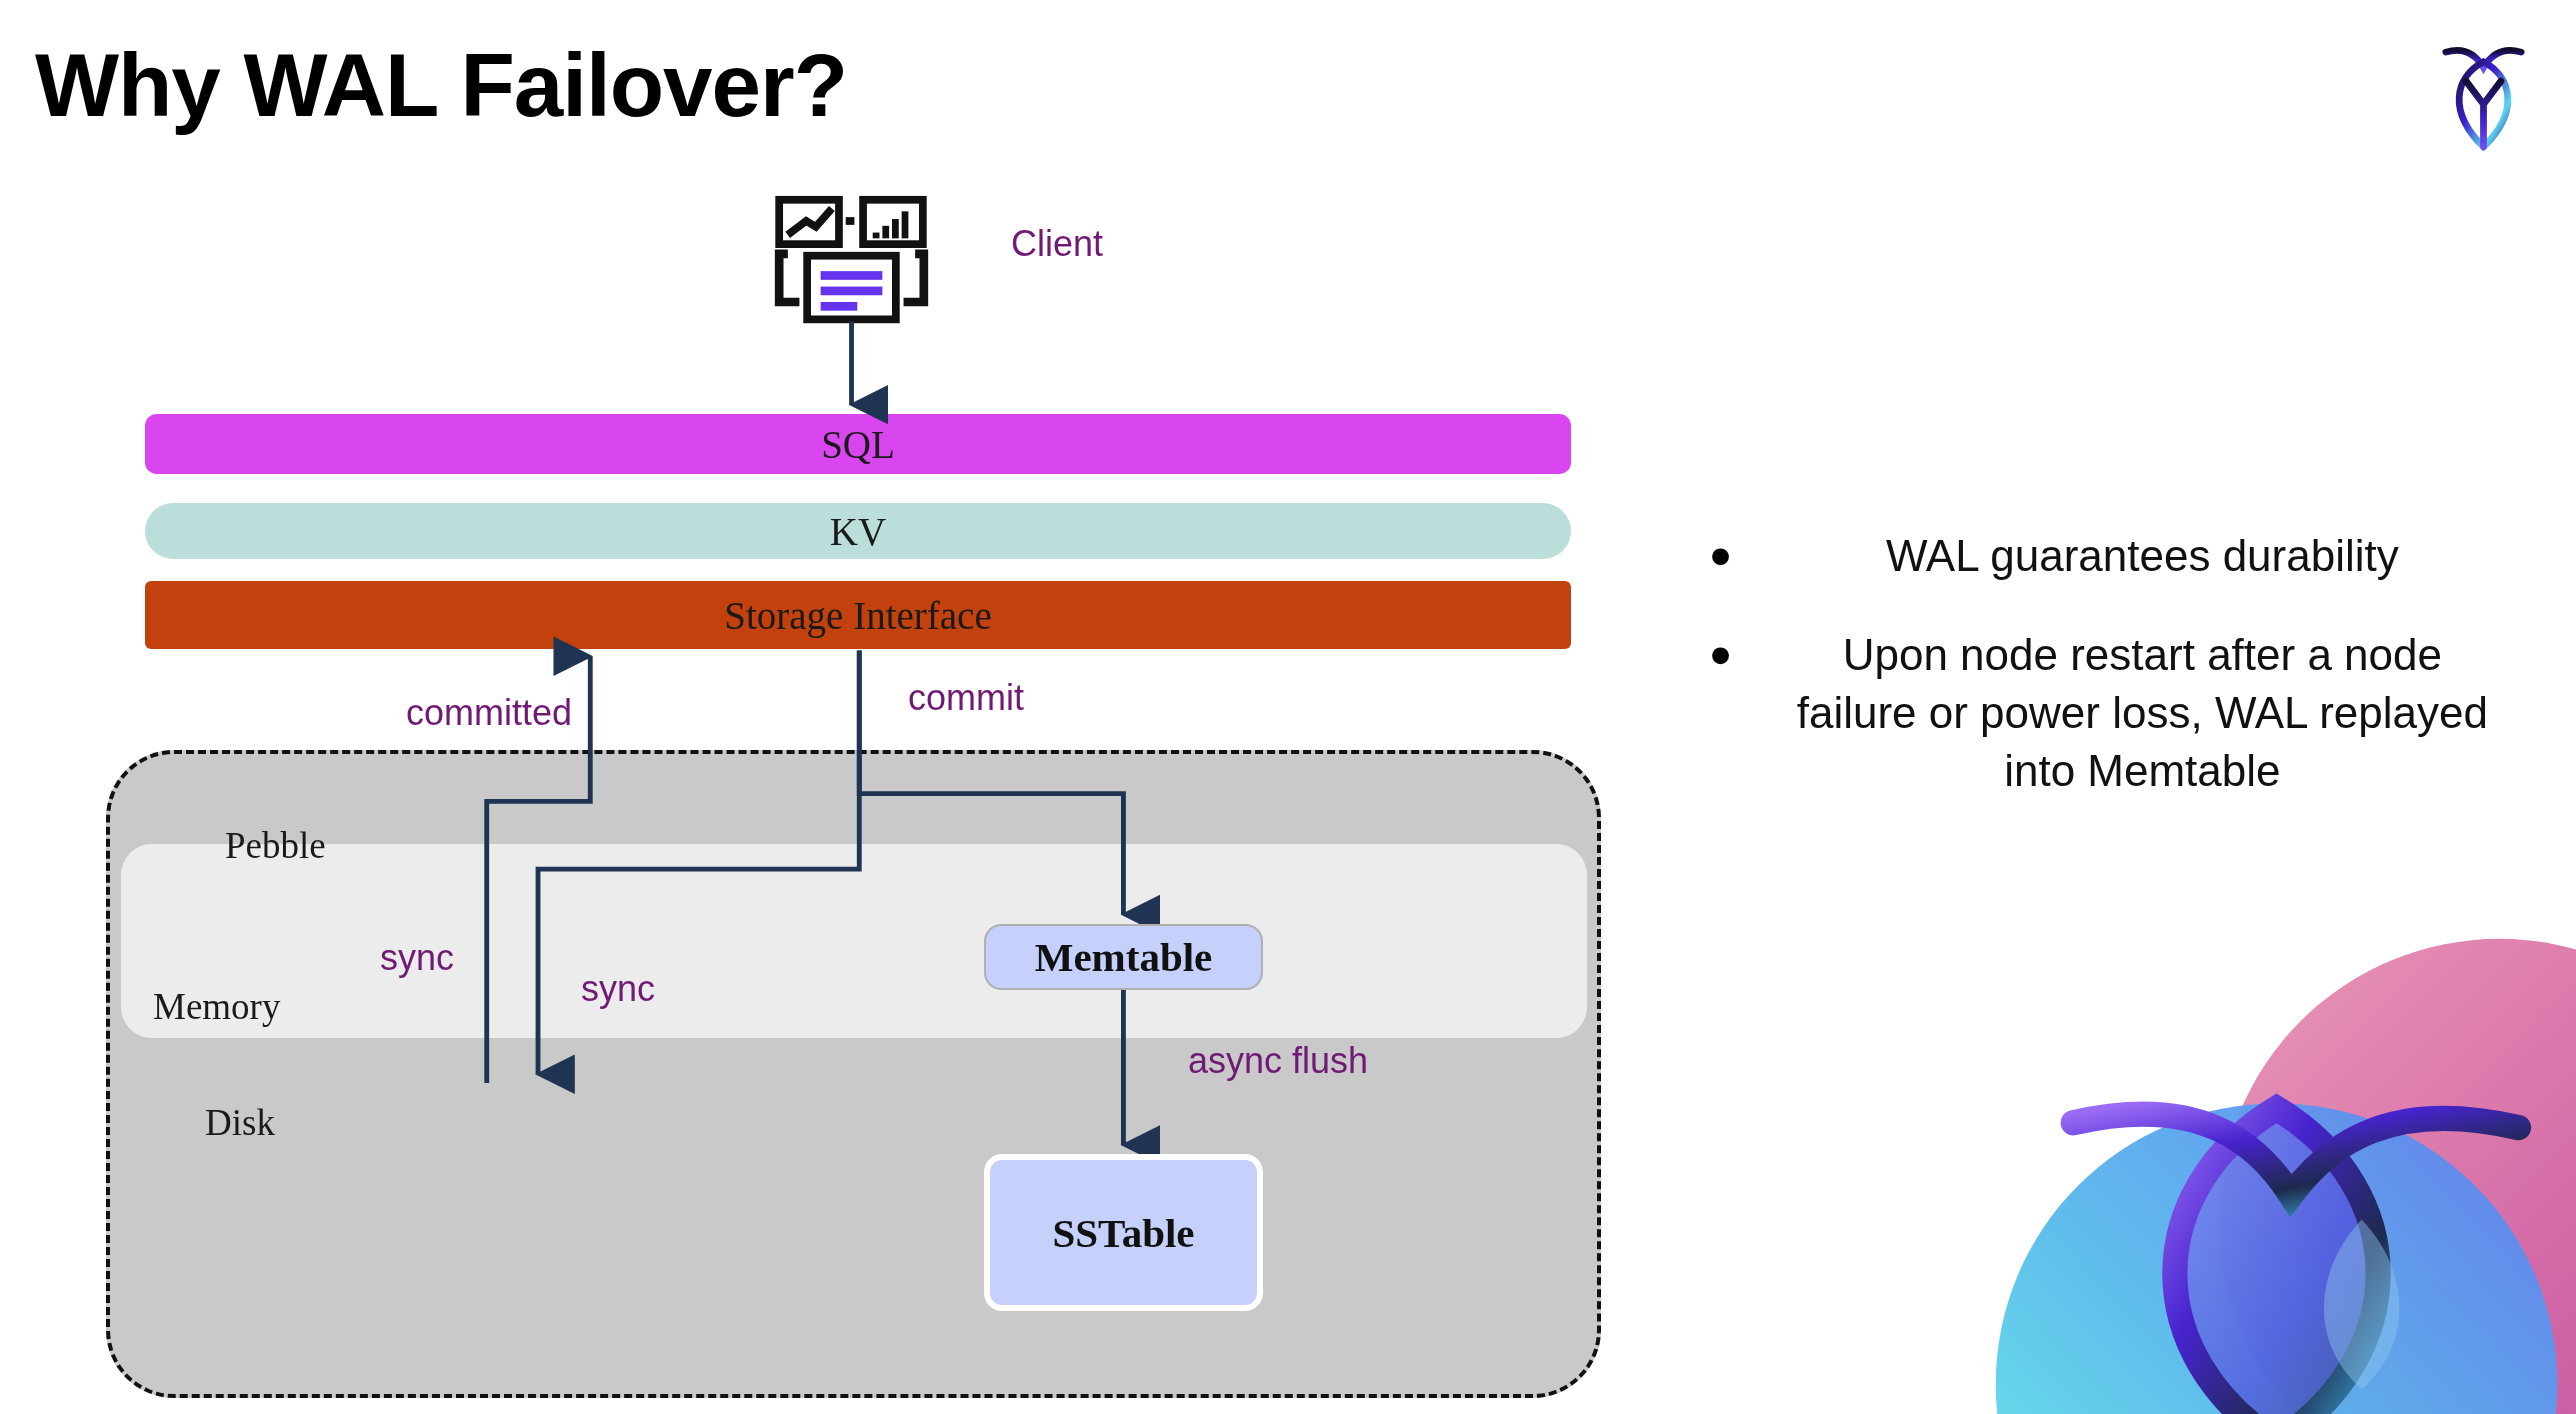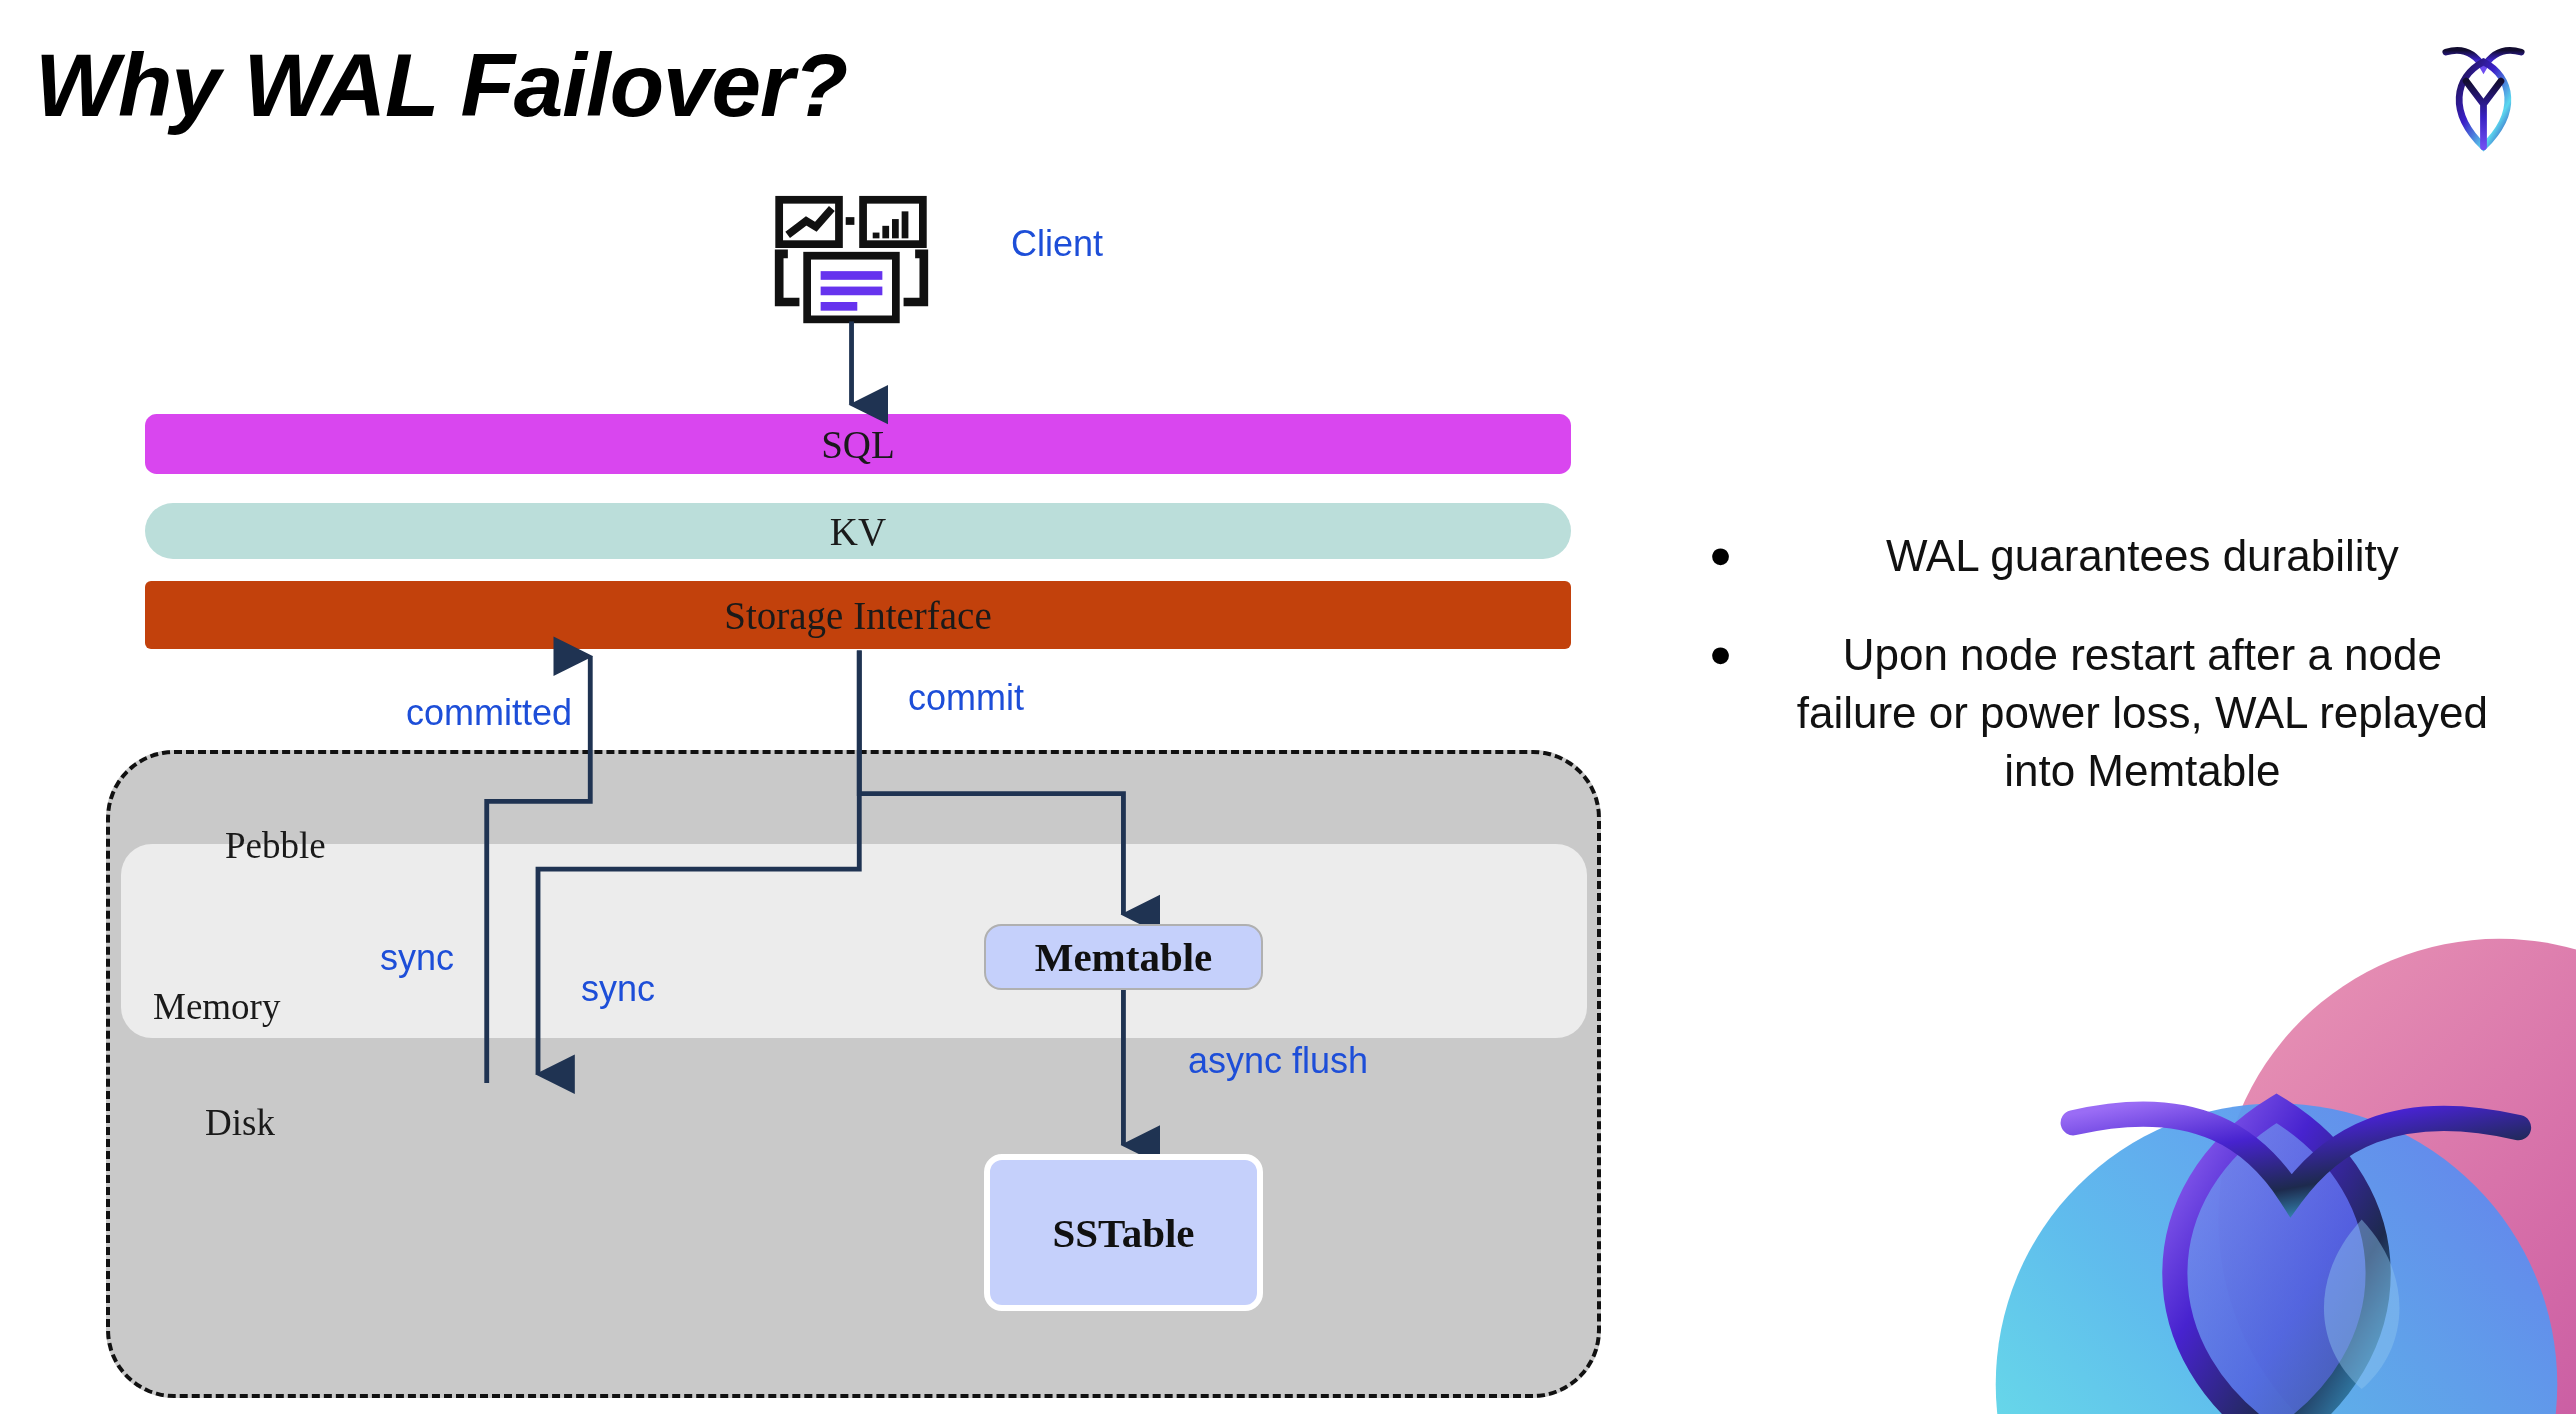--- a/index.html
+++ b/index.html
@@ -9,21 +9,21 @@
     font-family:"Liberation Sans", sans-serif;
     -webkit-font-smoothing:antialiased;
   }
   .stage{position:absolute;left:0;top:0;width:2576px;height:1415px;}
 
   
   #slide-title{
     position:absolute;left:35px;top:39px;
     font-family:"Liberation Sans", sans-serif;
     font-size:89px;font-weight:bold;color:#000000;
-    letter-spacing:-1px;white-space:nowrap;line-height:1.05;font-style:italic;
+    letter-spacing:-1px;white-space:nowrap;line-height:1.05;
   }
 
   
   #brand-logo{position:absolute;left:2411px;top:27px;width:145px;height:145px;}
 
   
   #corner-art{position:absolute;left:1957px;top:900px;width:639px;height:523px;
               overflow:hidden;pointer-events:none;}
 
   
@@ -68,21 +68,21 @@
   #node-memtable{left:984px;top:924px;width:279px;height:66px;
                  border:2.9px solid #b0b0b0;}
   #node-wal{left:447px;top:1083px;width:184px;height:171px;
             border:6.8px solid #ffffff;border-radius:27px;}
   #node-sstable{left:984px;top:1154px;width:279px;height:157px;
                 border:6.8px solid #ffffff;border-radius:18px;}
 
   
   .edge-label{
     position:absolute;font-family:"Liberation Sans", sans-serif;
-    font-size:36px;color:#1d4ed8;white-space:nowrap;
+    font-size:36px;color:#701a75;white-space:nowrap;
   }
   #lbl-committed{left:406px;top:692px;}
   #lbl-commit{left:908px;top:677px;}
   #lbl-sync-left{left:380px;top:937px;}
   #lbl-sync-right{left:581px;top:968px;}
   #lbl-async-flush{left:1188px;top:1040px;}
   #lbl-client{left:1011px;top:223px;}
 
   
   #client-icon{position:absolute;left:774px;top:194px;width:155px;height:135px;}

